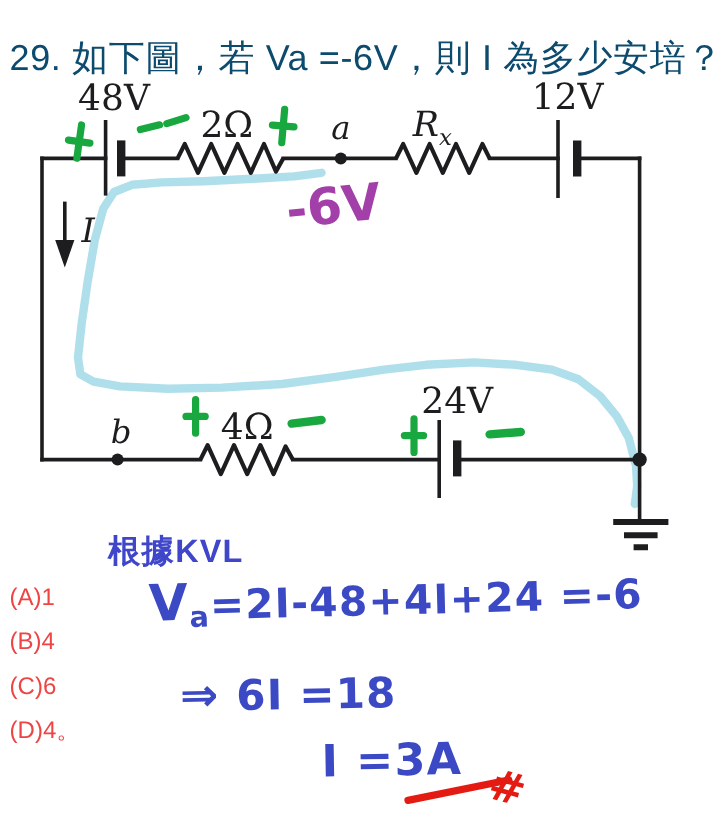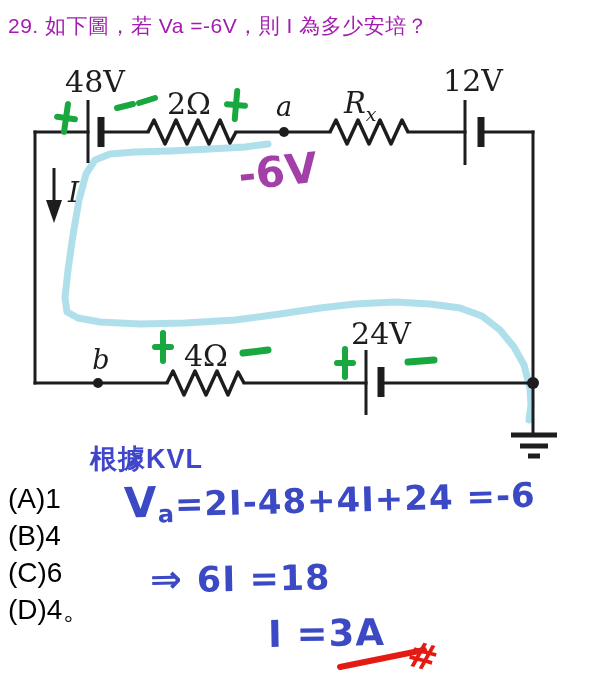--- a/index.html
+++ b/index.html
@@ -1,41 +1,41 @@
 <!DOCTYPE html>
 <html><head>
 <meta charset="utf-8">
 <style>
   html,body{margin:0;padding:0;background:#ffffff;}
   .page{
     position:relative;width:604px;height:683px;background:#ffffff;overflow:hidden;
     font-family:"Liberation Sans", sans-serif;
   }
   .title{
-    position:absolute;left:8px;top:12px;width:580px;
-    font-size:21px;color:#a21caf;letter-spacing:.5px;white-space:nowrap;
+    position:absolute;left:8px;top:28px;width:580px;
+    font-size:30px;color:#0c4a6e;letter-spacing:.5px;white-space:nowrap;
   }
   svg.circuit{position:absolute;left:0;top:0;width:604px;height:683px;}
   .serif-label{font-family:"DejaVu Serif","Liberation Serif",serif;fill:#1d1d1f;}
   .kvl-heading{
     position:absolute;left:90px;top:441px;font-size:27px;font-weight:bold;
     color:#3f46c9;letter-spacing:1px;white-space:nowrap;text-align:center;
   }
   .eq{
     position:absolute;color:#3b49c4;font-weight:700;white-space:nowrap;
     font-family:"DejaVu Sans",sans-serif;letter-spacing:1px;
   }
   .eq1{left:124px;top:473px;font-size:34px;transform:rotate(-1.5deg);}
   .eq1 .big-v{font-size:42px;}
   .eq1 .sub{font-size:24px;vertical-align:-6px;}
   .eq2{left:150px;top:556px;font-size:35px;transform:rotate(-1deg);}
   .eq2 .arrow{font-size:38px;margin-right:14px;}
   .eq3{left:268px;top:612px;font-size:37px;transform:rotate(-1deg);}
   .options{
-    position:absolute;left:8px;top:480px;font-size:28px;color:#000000;
+    position:absolute;left:8px;top:480px;font-size:20px;color:#ef4444;
   }
   .options .opt{height:37px;line-height:37px;white-space:nowrap;}
 </style>
 </head>
 <body>
 
 <div class="page">
 
   <div class="title">29. 如下圖，若 Va =-6V，則 I 為多少安培？</div>
 

